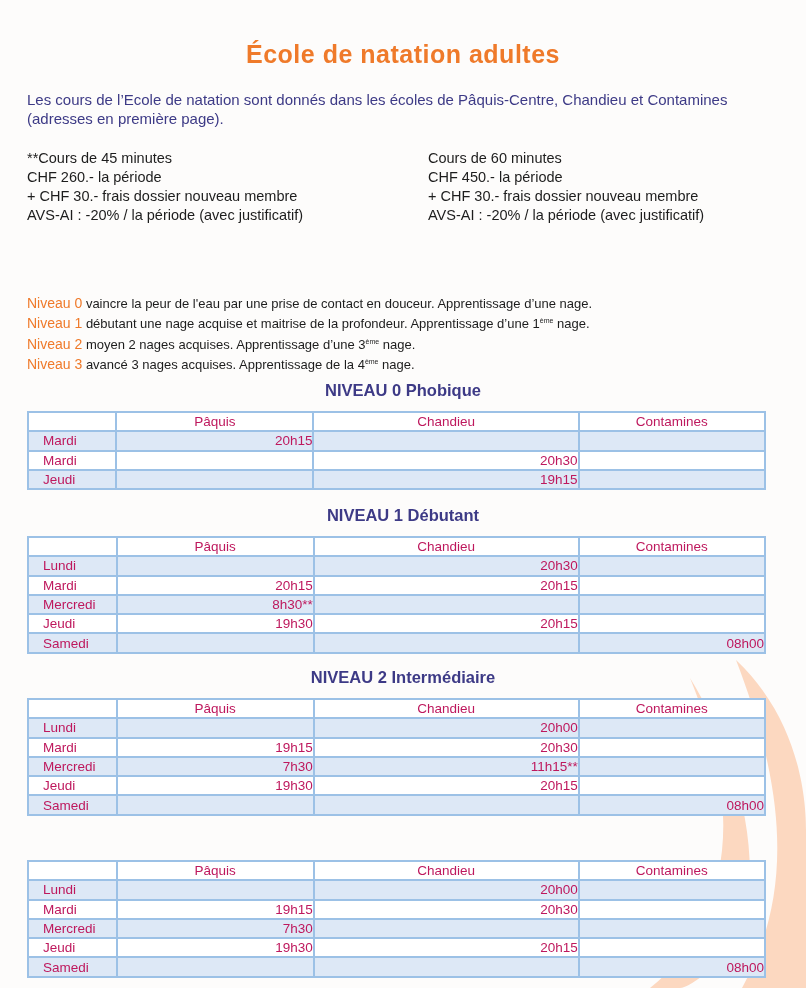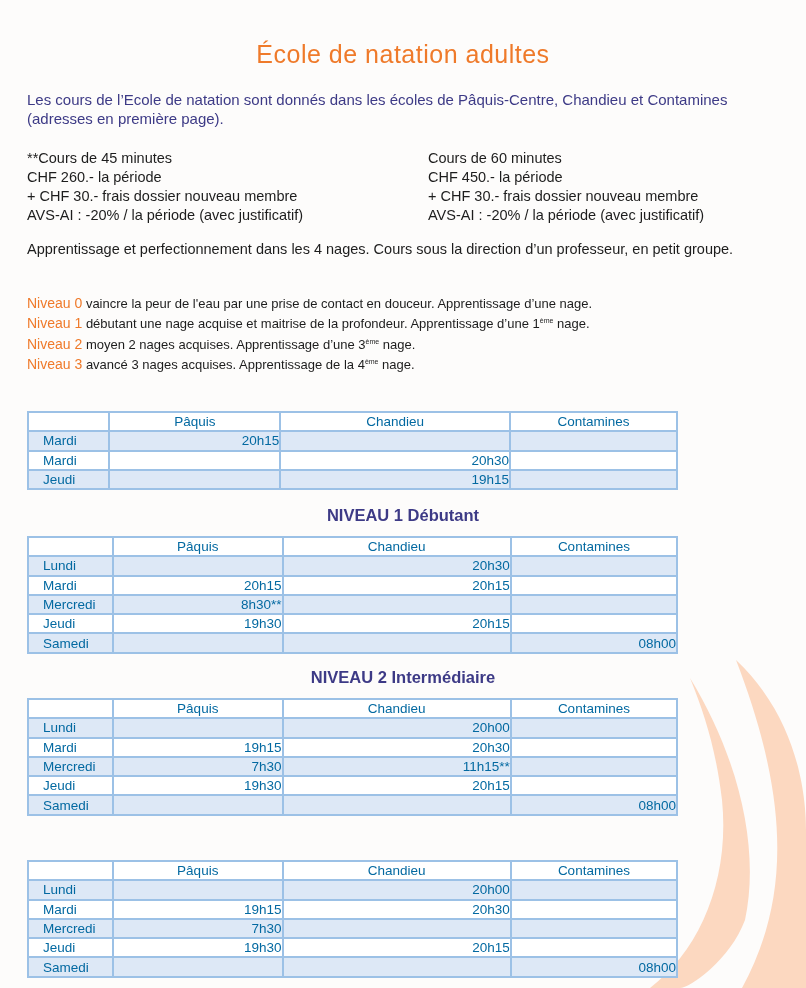--- a/index.html
+++ b/index.html
@@ -11,21 +11,21 @@
       position: relative;
     }
     .swoosh {
       position: absolute; left: 0; top: 0; width: 806px; height: 988px;
       pointer-events: none; z-index: 0;
     }
     .page { position: relative; z-index: 1; width: 806px; height: 988px; }
     .title {
       position: absolute; top: 40px; left: 0; width: 806px;
       text-align: center; color: #ef7a2a;
-      font-size: 25px; letter-spacing: 0.5px; font-weight: normal;
+      font-size: 25px; letter-spacing: 0.5px; font-weight: bold;
     }
     .intro {
       position: absolute; top: 90px; left: 27px; width: 760px;
       color: #3d3a86; font-size: 15px; line-height: 19px;
     }
     .pricing { position: absolute; top: 149px; font-size: 14.5px; line-height: 19px; color: #1d1d1d; }
     .pricing.col-a { left: 27px; }
     .pricing.col-b { left: 428px; }
     .desc {
       position: absolute; top: 240px; left: 27px; width: 750px;
@@ -35,23 +35,23 @@
       position: absolute; top: 295px; left: 27px; width: 760px;
       font-size: 13px; line-height: 17.3px; color: #1d1d1d;
     }
     .levels .lvl { color: #ef7a2a; font-size: 14px; }
     .levels sup { font-size: 7px; vertical-align: 5px; }
     .section-title {
       position: absolute; left: 0; width: 806px; text-align: center;
       color: #3d3a86; font-size: 16.5px;
     }
     table.sched {
-      position: absolute; left: 27px; width: 651px;
+      position: absolute; left: 27px; width: 739px;
       border-collapse: collapse;
-      font-size: 13.5px; color: #0369a1;
+      font-size: 13.5px; color: #be185d;
     }
     table.sched td, table.sched th {
       border: 2px solid #9cc1e6;
       height: 19.3px; padding: 0; font-weight: normal;
     }
     table.sched th { background: #ffffff; text-align: center; }
     table.sched td.day { text-align: left; padding-left: 14px; width: 89px; }
     table.sched td.time { text-align: right; }
     table.sched col.c0 { width: 89px; }
     table.sched col.c1 { width: 201px; }
@@ -78,41 +78,41 @@
     <div>+ CHF 30.- frais dossier nouveau membre</div>
     <div>AVS-AI : -20% / la période (avec justificatif)</div>
   </div>
   <div class="pricing col-b">
     <div>Cours de 60 minutes</div>
     <div>CHF 450.- la période</div>
     <div>+ CHF 30.- frais dossier nouveau membre</div>
     <div>AVS-AI : -20% / la période (avec justificatif)</div>
   </div>
 
-  <p class="desc">Apprentissage et perfectionnement dans les 4 nages. Cours sous la direction d’un professeur, en petit groupe.</p>
 
   <div class="levels">
     <div>
       <span class="lvl">Niveau 0</span>
       <span>vaincre la peur de l'eau par une prise de contact en douceur. Apprentissage d’une nage.</span>
     </div>
     <div>
       <span class="lvl">Niveau 1</span>
       <span>débutant une nage acquise et maitrise de la profondeur. Apprentissage d’une 1</span><sup>ème</sup><span> nage.</span>
     </div>
     <div>
       <span class="lvl">Niveau 2</span>
       <span>moyen 2 nages acquises. Apprentissage d’une 3</span><sup>ème</sup><span> nage.</span>
     </div>
     <div>
       <span class="lvl">Niveau 3</span>
       <span>avancé 3 nages acquises. Apprentissage de la 4</span><sup>ème</sup><span> nage.</span>
     </div>
   </div>
 
+  <h2 class="section-title" style="top:381px">NIVEAU 0 Phobique</h2>
   <table class="sched" style="top:411px">
     <colgroup>
         <col class="c0">
         <col class="c1">
         <col class="c2">
         <col class="c3">
       </colgroup>
     <tbody>
         <tr>
       <th></th>

